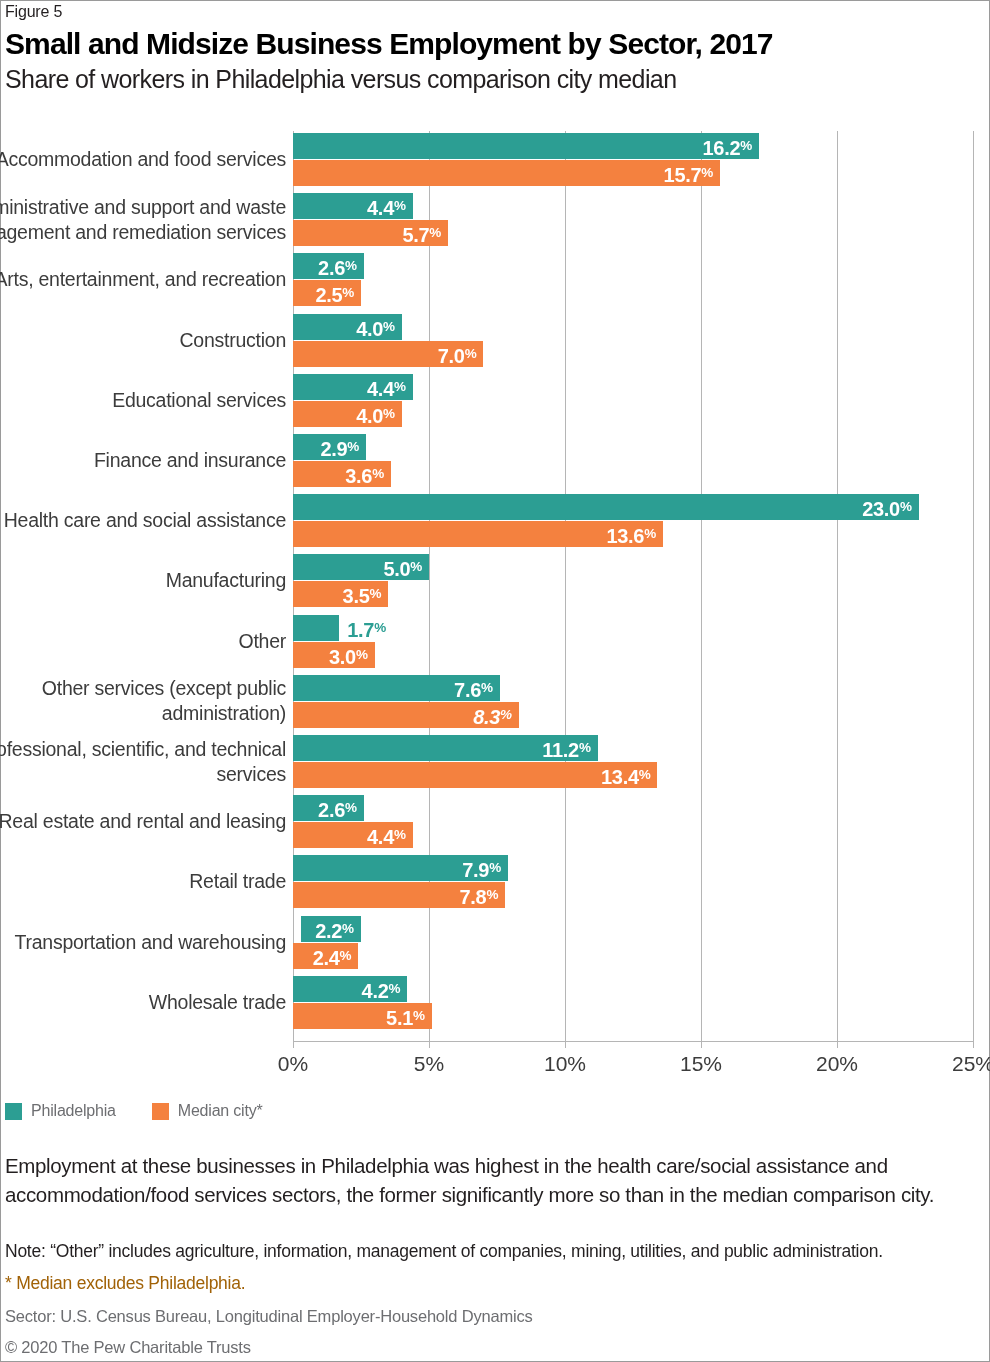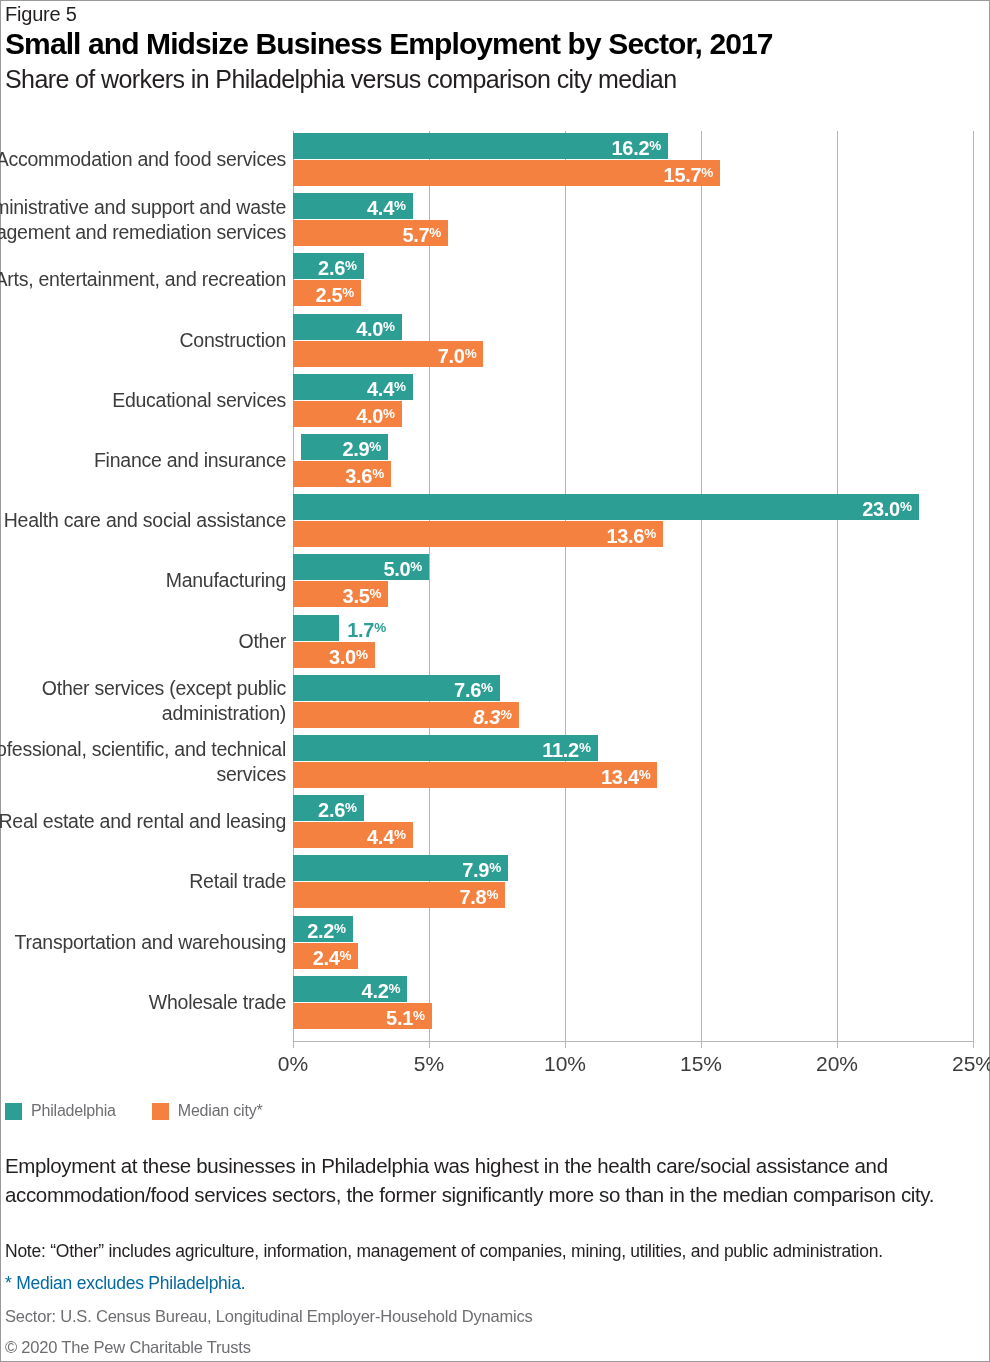--- a/index.html
+++ b/index.html
@@ -13,21 +13,21 @@
   .page {
     position: relative;
     width: 990px; height: 1362px;
     background: #fff;
     border: 1px solid #9a9a9a;
   }
 
   
   .fig-num {
     position: absolute; left: 4px; top: 2px;
-    font-size: 20px; font-weight: 400; color: #231f20;
+    font-size: 16px; font-weight: 400; color: #231f20;
     letter-spacing: -0.2px;
   }
   .title {
     position: absolute; left: 4px; top: 26px;
     font-size: 30px; font-weight: 700; color: #000;
     letter-spacing: -0.9px; white-space: nowrap;
   }
   .subtitle {
     position: absolute; left: 4px; top: 64px;
     font-size: 25px; font-weight: 400; color: #231f20;
@@ -126,21 +126,21 @@
     font-size: 20.5px; line-height: 29px; color: #231f20;
     letter-spacing: -0.35px;
   }
   .note {
     position: absolute; left: 4px; top: 1237px; width: 975px;
     font-size: 17.5px; line-height: 26px; color: #231f20;
     letter-spacing: -0.25px;
   }
   .note2 {
     position: absolute; left: 4px; top: 1269px; width: 975px;
-    font-size: 17.5px; line-height: 26px; color: #0369a1;
+    font-size: 17.5px; line-height: 26px; color: #a16207;
     letter-spacing: -0.25px;
   }
   .source {
     position: absolute; left: 4px; top: 1306px;
     font-size: 16.5px; color: #6d6e71; letter-spacing: -0.2px;
   }
   .copyright {
     position: absolute; left: 4px; top: 1337px;
     font-size: 16.5px; color: #6d6e71; letter-spacing: -0.2px;
   }
@@ -173,21 +173,21 @@
         <div class="ticklabel" style="left: 564px;">10%</div>
         <div class="tick" style="left: 700px;"></div>
         <div class="ticklabel" style="left: 700px;">15%</div>
         <div class="tick" style="left: 836px;"></div>
         <div class="ticklabel" style="left: 836px;">20%</div>
         <div class="tick" style="left: 972px;"></div>
         <div class="ticklabel" style="left: 972px;">25%</div>
       </div>
   <div class="rowgroup" style="top: 2px; height: 53px;">
         <div class="cat-label" style="top: 14px;">Accommodation and food services</div>
-        <div class="bar ph" style="top: 0px; width: 375px;">
+        <div class="bar ph" style="top: 0px; width: 466px;">
           <span class="barlabel inside">16.2<span class="pct">%</span></span>
         </div>
         <div class="bar md" style="top: 27px; width: 427.04px;">
           <span class="barlabel inside">15.7<span class="pct">%</span></span>
         </div>
       </div>
       <div class="rowgroup" style="top: 62.2px; height: 53px;">
         <div class="cat-label" style="top: 1.5px;">Administrative and support and waste management and remediation services</div>
         <div class="bar ph" style="top: 0px; width: 119.68px;">
           <span class="barlabel inside">4.4<span class="pct">%</span></span>
@@ -218,21 +218,21 @@
         <div class="cat-label" style="top: 14px;">Educational services</div>
         <div class="bar ph" style="top: 0px; width: 119.68px;">
           <span class="barlabel inside">4.4<span class="pct">%</span></span>
         </div>
         <div class="bar md" style="top: 27px; width: 108.8px;">
           <span class="barlabel inside">4.0<span class="pct">%</span></span>
         </div>
       </div>
       <div class="rowgroup" style="top: 303px; height: 53px; padding-left: 36px;">
         <div class="cat-label" style="top: 14px;">Finance and insurance</div>
-        <div class="bar ph" style="top: 0px; width: 87px; margin-left: 8px;">
+        <div class="bar ph" style="top: 0px; width: 73px;">
           <span class="barlabel inside">2.9<span class="pct">%</span></span>
         </div>
         <div class="bar md" style="top: 27px; width: 97.92px;">
           <span class="barlabel inside">3.6<span class="pct">%</span></span>
         </div>
       </div>
       <div class="rowgroup" style="top: 363.2px; height: 53px;">
         <div class="cat-label" style="top: 14px;">Health care and social assistance</div>
         <div class="bar ph" style="top: 0px; width: 625.6px;">
           <span class="barlabel inside">23.0<span class="pct">%</span></span>
@@ -290,21 +290,21 @@
         <div class="cat-label" style="top: 14px;">Retail trade</div>
         <div class="bar ph" style="top: 0px; width: 214.88px;">
           <span class="barlabel inside">7.9<span class="pct">%</span></span>
         </div>
         <div class="bar md" style="top: 27px; width: 212.16px;">
           <span class="barlabel inside">7.8<span class="pct">%</span></span>
         </div>
       </div>
       <div class="rowgroup" style="top: 784.6px; height: 53px;">
         <div class="cat-label" style="top: 14px;">Transportation and warehousing</div>
-        <div class="bar ph" style="top: 0px; width: 59.84px;">
+        <div class="bar ph" style="top: 0px; width: 59.84px; margin-left: 8px;">
           <span class="barlabel inside">2.2<span class="pct">%</span></span>
         </div>
         <div class="bar md" style="top: 27px; width: 65.28px;">
           <span class="barlabel inside">2.4<span class="pct">%</span></span>
         </div>
       </div>
       <div class="rowgroup" style="top: 844.8px; height: 53px;">
         <div class="cat-label" style="top: 14px;">Wholesale trade</div>
         <div class="bar ph" style="top: 0px; width: 114.24px;">
           <span class="barlabel inside">4.2<span class="pct">%</span></span>

